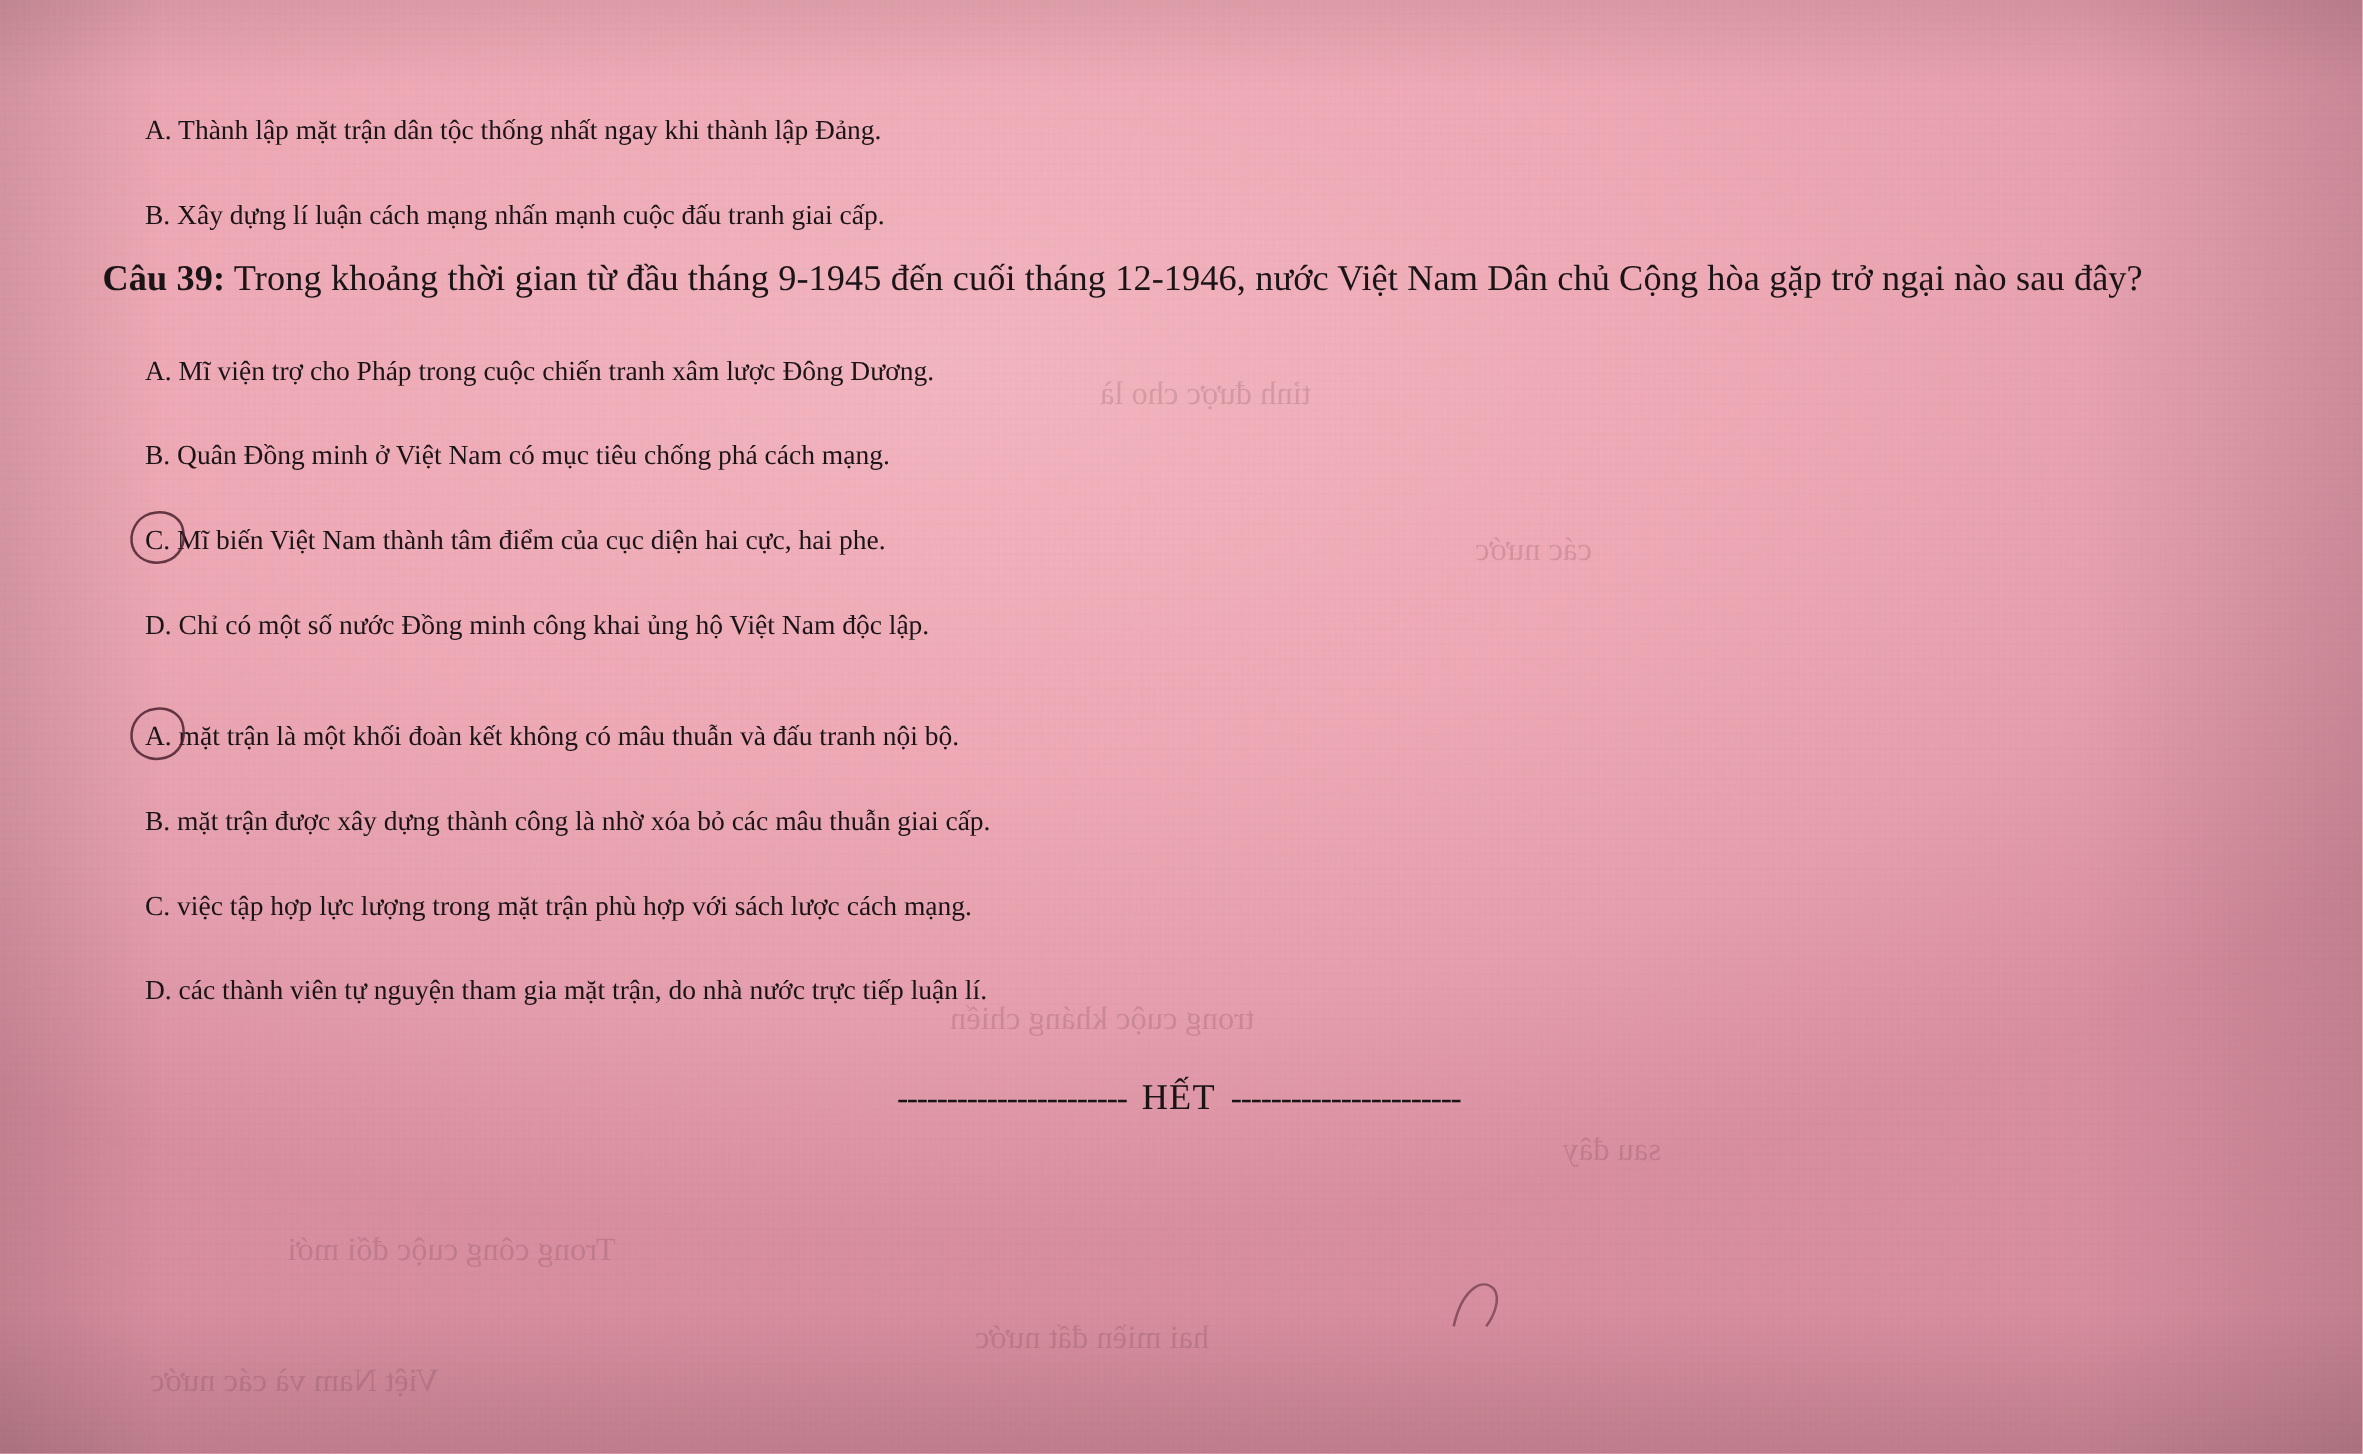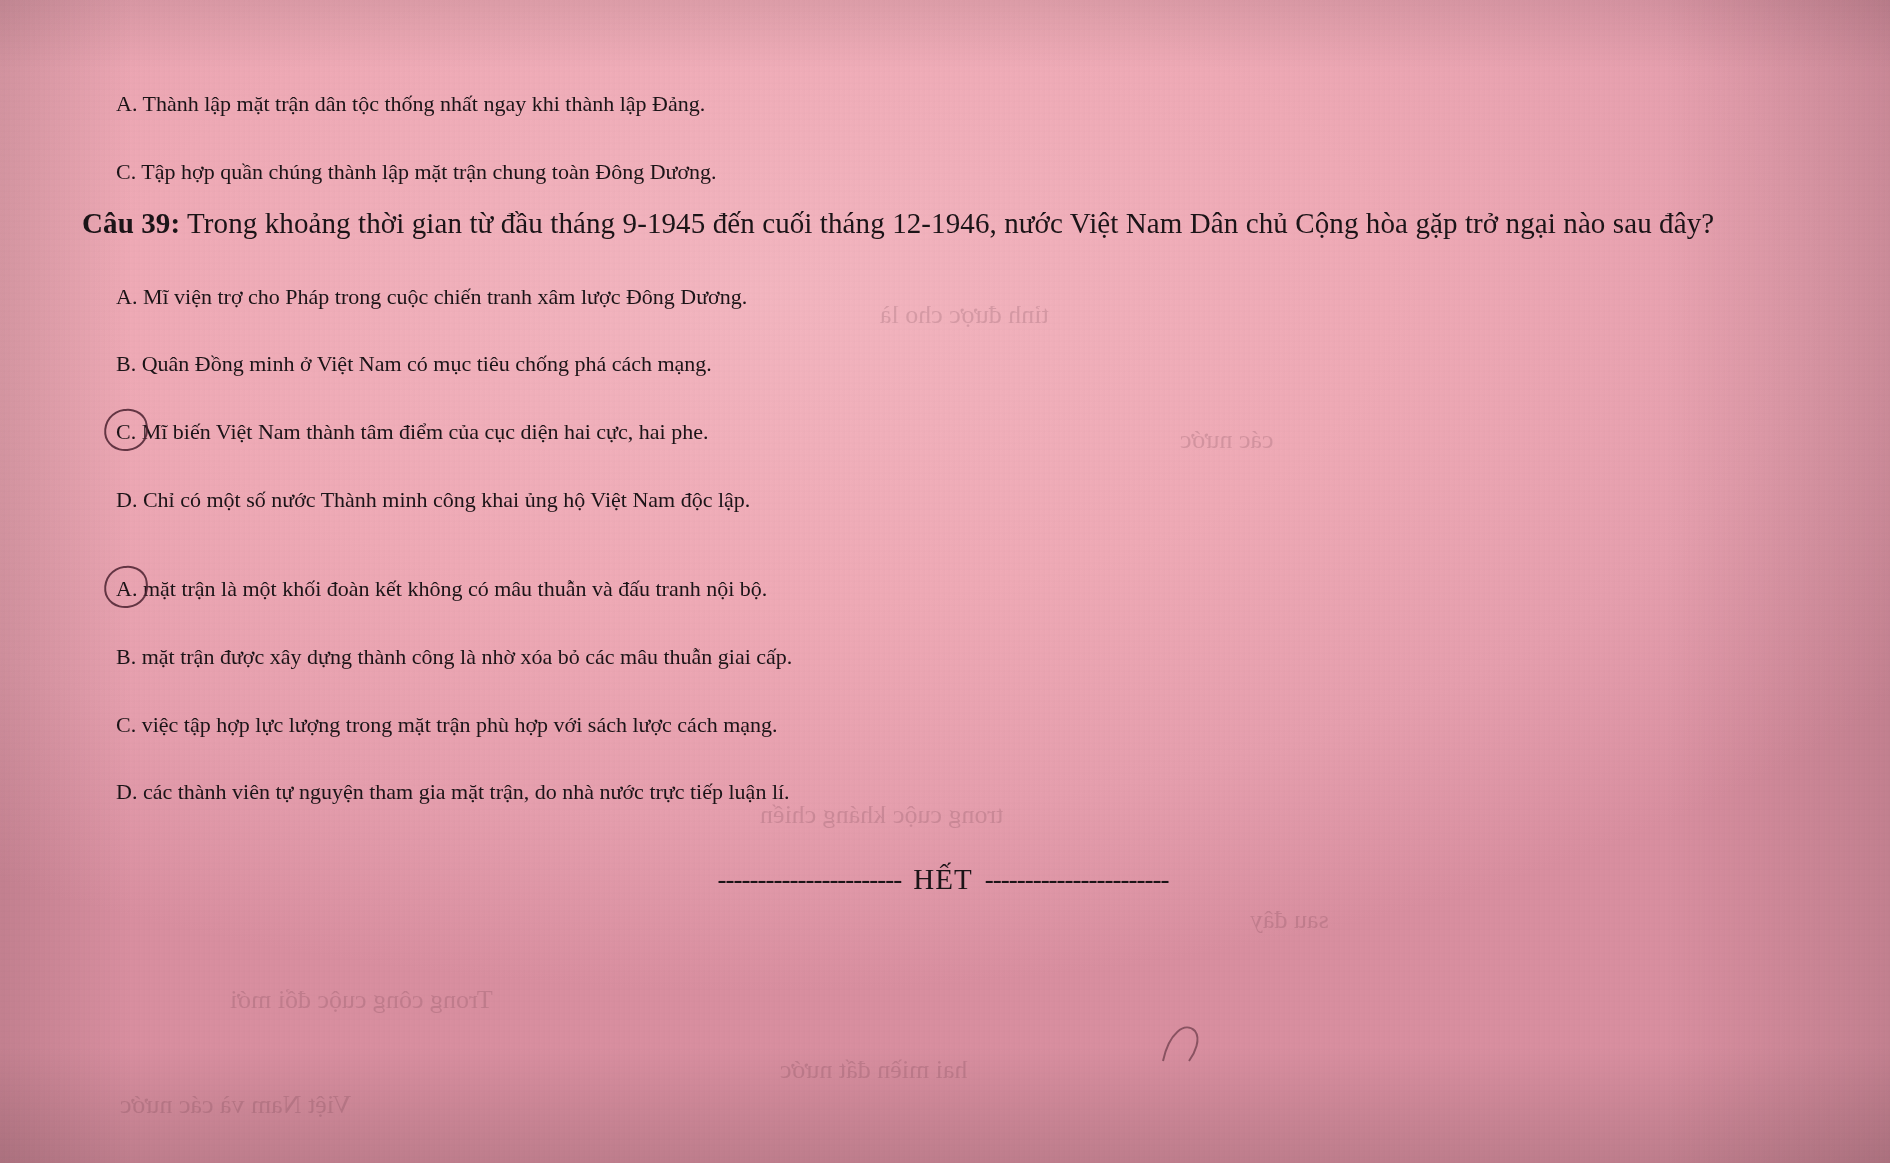--- a/index.html
+++ b/index.html
@@ -160,33 +160,33 @@
 
   <svg class="pen-mark" style="left:1155px; top:1015px;" width="60" height="60" viewBox="0 0 60 60">
     <path d="M8 46 C 14 18, 30 6, 40 16 C 46 24, 40 38, 34 46" fill="none" stroke="rgba(75,34,48,0.55)" stroke-width="2"></path>
   </svg>
 
   <div class="content">
 
     <div class="q-block">
       <ul class="options">
         <li class="option"><span class="opt-letter">A.</span><span> Thành lập mặt trận dân tộc thống nhất ngay khi thành lập Đảng.</span></li>
-        <li class="option"><span class="opt-letter">C.</span><span> Tập hợp quần chúng thành lập mặt trận chung toàn Đông Dương.</span></li>
+        <li class="option"><span class="opt-letter">B.</span><span> Xây dựng lí luận cách mạng nhấn mạnh cuộc đấu tranh giai cấp.</span></li>
       </ul>
     </div>
 
     <div class="spacer-8"></div>
 
     <div class="q-block">
       <p class="q-stem"><span class="q-label">Câu 39:</span><span> Trong khoảng thời gian từ đầu tháng 9-1945 đến cuối tháng 12-1946, nước Việt Nam Dân chủ Cộng hòa gặp trở ngại nào sau đây?</span></p>
       <ul class="options">
         <li class="option"><span class="opt-letter">A.</span><span> Mĩ viện trợ cho Pháp trong cuộc chiến tranh xâm lược Đông Dương.</span></li>
         <li class="option"><span class="opt-letter">B.</span><span> Quân Đồng minh ở Việt Nam có mục tiêu chống phá cách mạng.</span></li>
         <li class="option circled"><span class="opt-letter">C.</span><span> Mĩ biến Việt Nam thành tâm điểm của cục diện hai cực, hai phe.</span></li>
-        <li class="option"><span class="opt-letter">D.</span><span> Chỉ có một số nước Thành minh công khai ủng hộ Việt Nam độc lập.</span></li>
+        <li class="option"><span class="opt-letter">D.</span><span> Chỉ có một số nước Đồng minh công khai ủng hộ Việt Nam độc lập.</span></li>
       </ul>
     </div>
 
     <div class="spacer-14"></div>
 
     <div class="q-block">
       <ul class="options">
         <li class="option circled"><span class="opt-letter">A.</span><span> mặt trận là một khối đoàn kết không có mâu thuẫn và đấu tranh nội bộ.</span></li>
         <li class="option"><span class="opt-letter">B.</span><span> mặt trận được xây dựng thành công là nhờ xóa bỏ các mâu thuẫn giai cấp.</span></li>
         <li class="option"><span class="opt-letter">C.</span><span> việc tập hợp lực lượng trong mặt trận phù hợp với sách lược cách mạng.</span></li>

